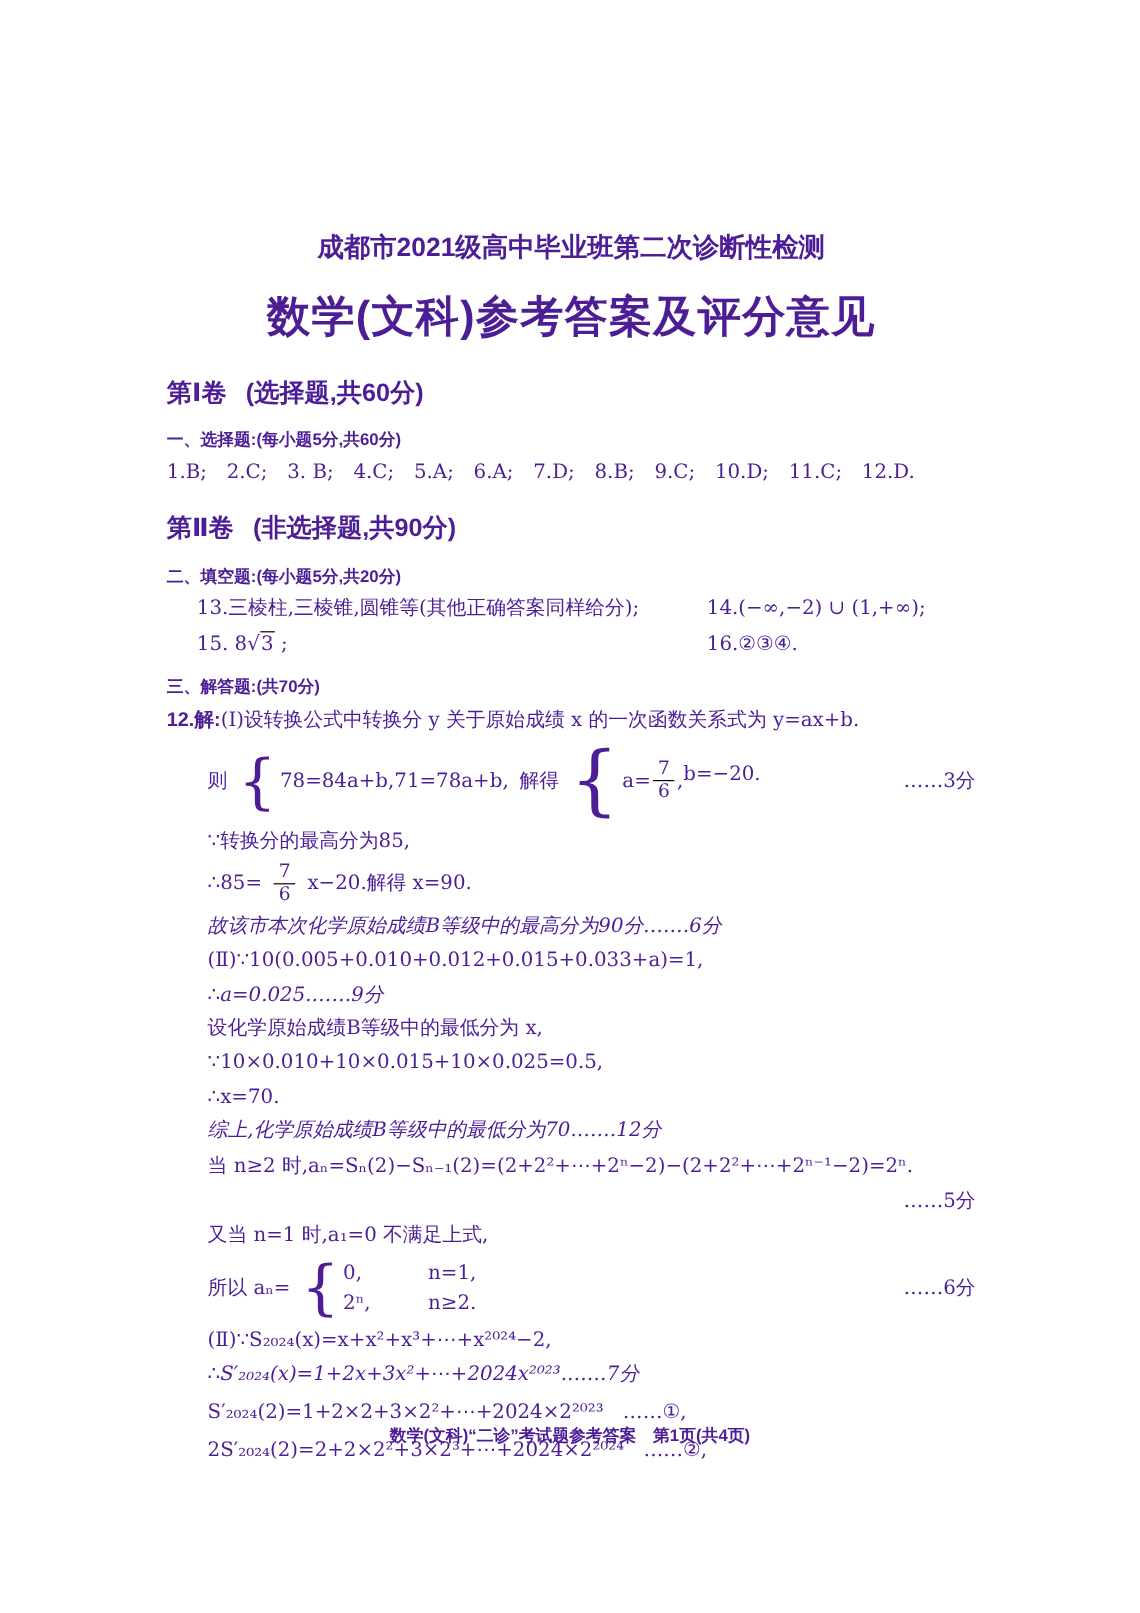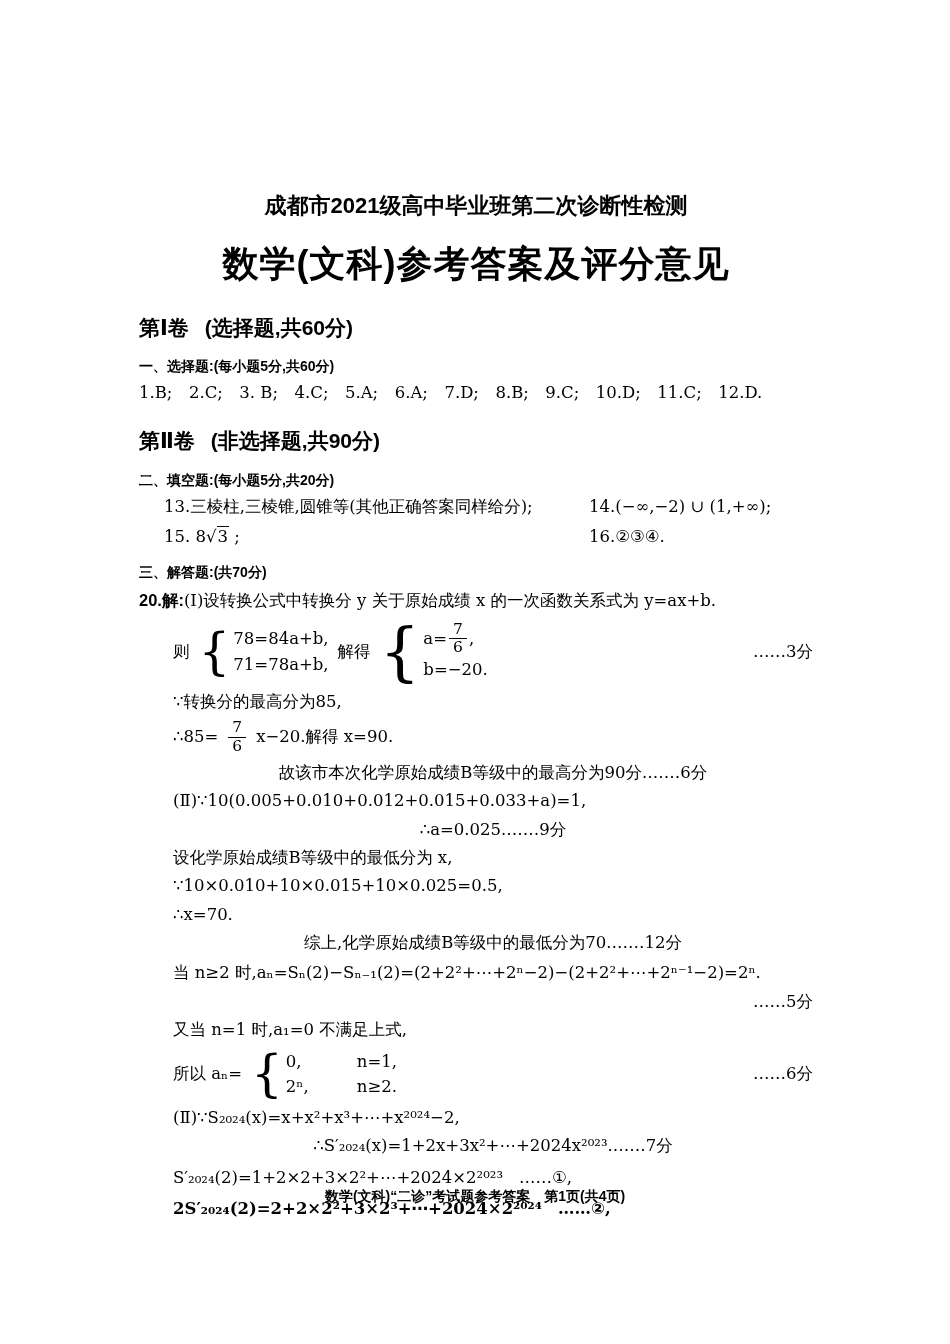--- a/index.html
+++ b/index.html
@@ -3,21 +3,21 @@
 <meta charset="utf-8">
 <style>
   * { box-sizing: border-box; }
   html, body { margin: 0; padding: 0; }
   body { background: #ffffff; }
   .page {
     position: relative;
     width: 950px;
     height: 1344px;
     background: #ffffff;
-    color: #000000;
+    color: #4c1d95;
     font-family: "DejaVu Serif", "Liberation Serif", "DejaVu Sans", serif;
     font-size: 16.5px;
     line-height: 1.6;
     overflow: hidden;
   }
   .content { position: absolute; left: 139px; top: 188px; width: 674px; }
   .sans-bold { font-family: "Liberation Sans", "DejaVu Sans", sans-serif; font-weight: bold; }
   .subtitle {
     text-align: center; font-weight: bold; font-size: 22px;
     font-family: "Liberation Sans", "DejaVu Sans", sans-serif;
@@ -31,28 +31,28 @@
     font-family: "Liberation Sans", "DejaVu Sans", sans-serif;
   }
   .section-heading .heading-title { margin-right: 16px; }
   .label-line { font-size: 14px; margin-top: 11px; }
   .body-line { margin-top: 2px; }
   .fill-grid {
     display: grid; grid-template-columns: 425px auto;
     padding-left: 25px; margin-top: 3px; row-gap: 3px;
   }
   .q-body { padding-left: 34px; }
-  .line-row { display: flex; justify-content: center; align-items: baseline; margin-top: 2px; }
+  .line-row { display: flex; justify-content: flex-start; align-items: baseline; margin-top: 2px; font-style: italic; }
   .math-row { display: flex; justify-content: space-between; align-items: center; margin: 5px 0; }
   .formula { display: flex; align-items: center; gap: 5px; flex-wrap: nowrap; }
   .cases { display: inline-flex; align-items: center; margin: 0 4px; }
   .brace { font-family: "DejaVu Serif", serif; font-weight: 400; line-height: 1; margin-right: 3px; }
   .b2 { font-size: 50px; }
   .b3 { font-size: 64px; }
-  .stack { display: inline-flex; flex-direction: column; }
+  .stack { display: inline-flex; }
   .stack > span, .stack > .frac-line { line-height: 1.55; }
   .stack-grid { display: grid; grid-template-columns: auto auto; column-gap: 48px; }
   .frac-line { display: inline-flex; align-items: center; }
   .frac {
     display: inline-flex; flex-direction: column; align-items: center;
     line-height: 1.15; margin: 0 2px; font-size: 15.5px;
   }
   .frac .num, .frac .den { padding: 0 4px; text-align: center; }
   .frac .den { border-top: 1px solid #000; }
   .score { white-space: nowrap; }
@@ -94,21 +94,21 @@
       <div class="fill-cell">
         <span>15. 8</span><span>√</span><span class="sqrt-rad">3</span><span> ;</span>
       </div>
       <div class="fill-cell">16.②③④.</div>
     </div>
 
     <div class="label-line sans-bold">三、解答题:(共70分)</div>
 
     <div class="question">
       <div class="body-line">
-        <span class="sans-bold">20.解:</span><span>(Ⅰ)设转换公式中转换分 y 关于原始成绩 x 的一次函数关系式为 y=ax+b.</span>
+        <span class="sans-bold">12.解:</span><span>(Ⅰ)设转换公式中转换分 y 关于原始成绩 x 的一次函数关系式为 y=ax+b.</span>
       </div>
       <div class="q-body">
 
         <div class="math-row">
           <div class="formula">
             <span>则</span>
             <span class="cases">
               <span class="brace b2">{</span>
               <span class="stack">
                 <span>78=84a+b,</span>
@@ -195,21 +195,21 @@
 
         <div class="line-row">
           <div>∴S′₂₀₂₄(x)=1+2x+3x²+⋯+2024x²⁰²³.</div>
           <div class="score">……7分</div>
         </div>
 
         <div class="body-line" style="margin-top:5px;">
           <span>S′₂₀₂₄(2)=1+2×2+3×2²+⋯+2024×2²⁰²³</span><span class="tag">……①,</span>
         </div>
 
-        <div class="body-line" style="margin-top:5px;font-weight:bold;">
+        <div class="body-line" style="margin-top:5px;">
           <span>2S′₂₀₂₄(2)=2+2×2²+3×2³+⋯+2024×2²⁰²⁴</span><span class="tag">……②,</span>
         </div>
       </div>
     </div>
 
   </div>
 
   <div class="footer">数学(文科)“二诊”考试题参考答案　第1页(共4页)</div>
 </div>
 

